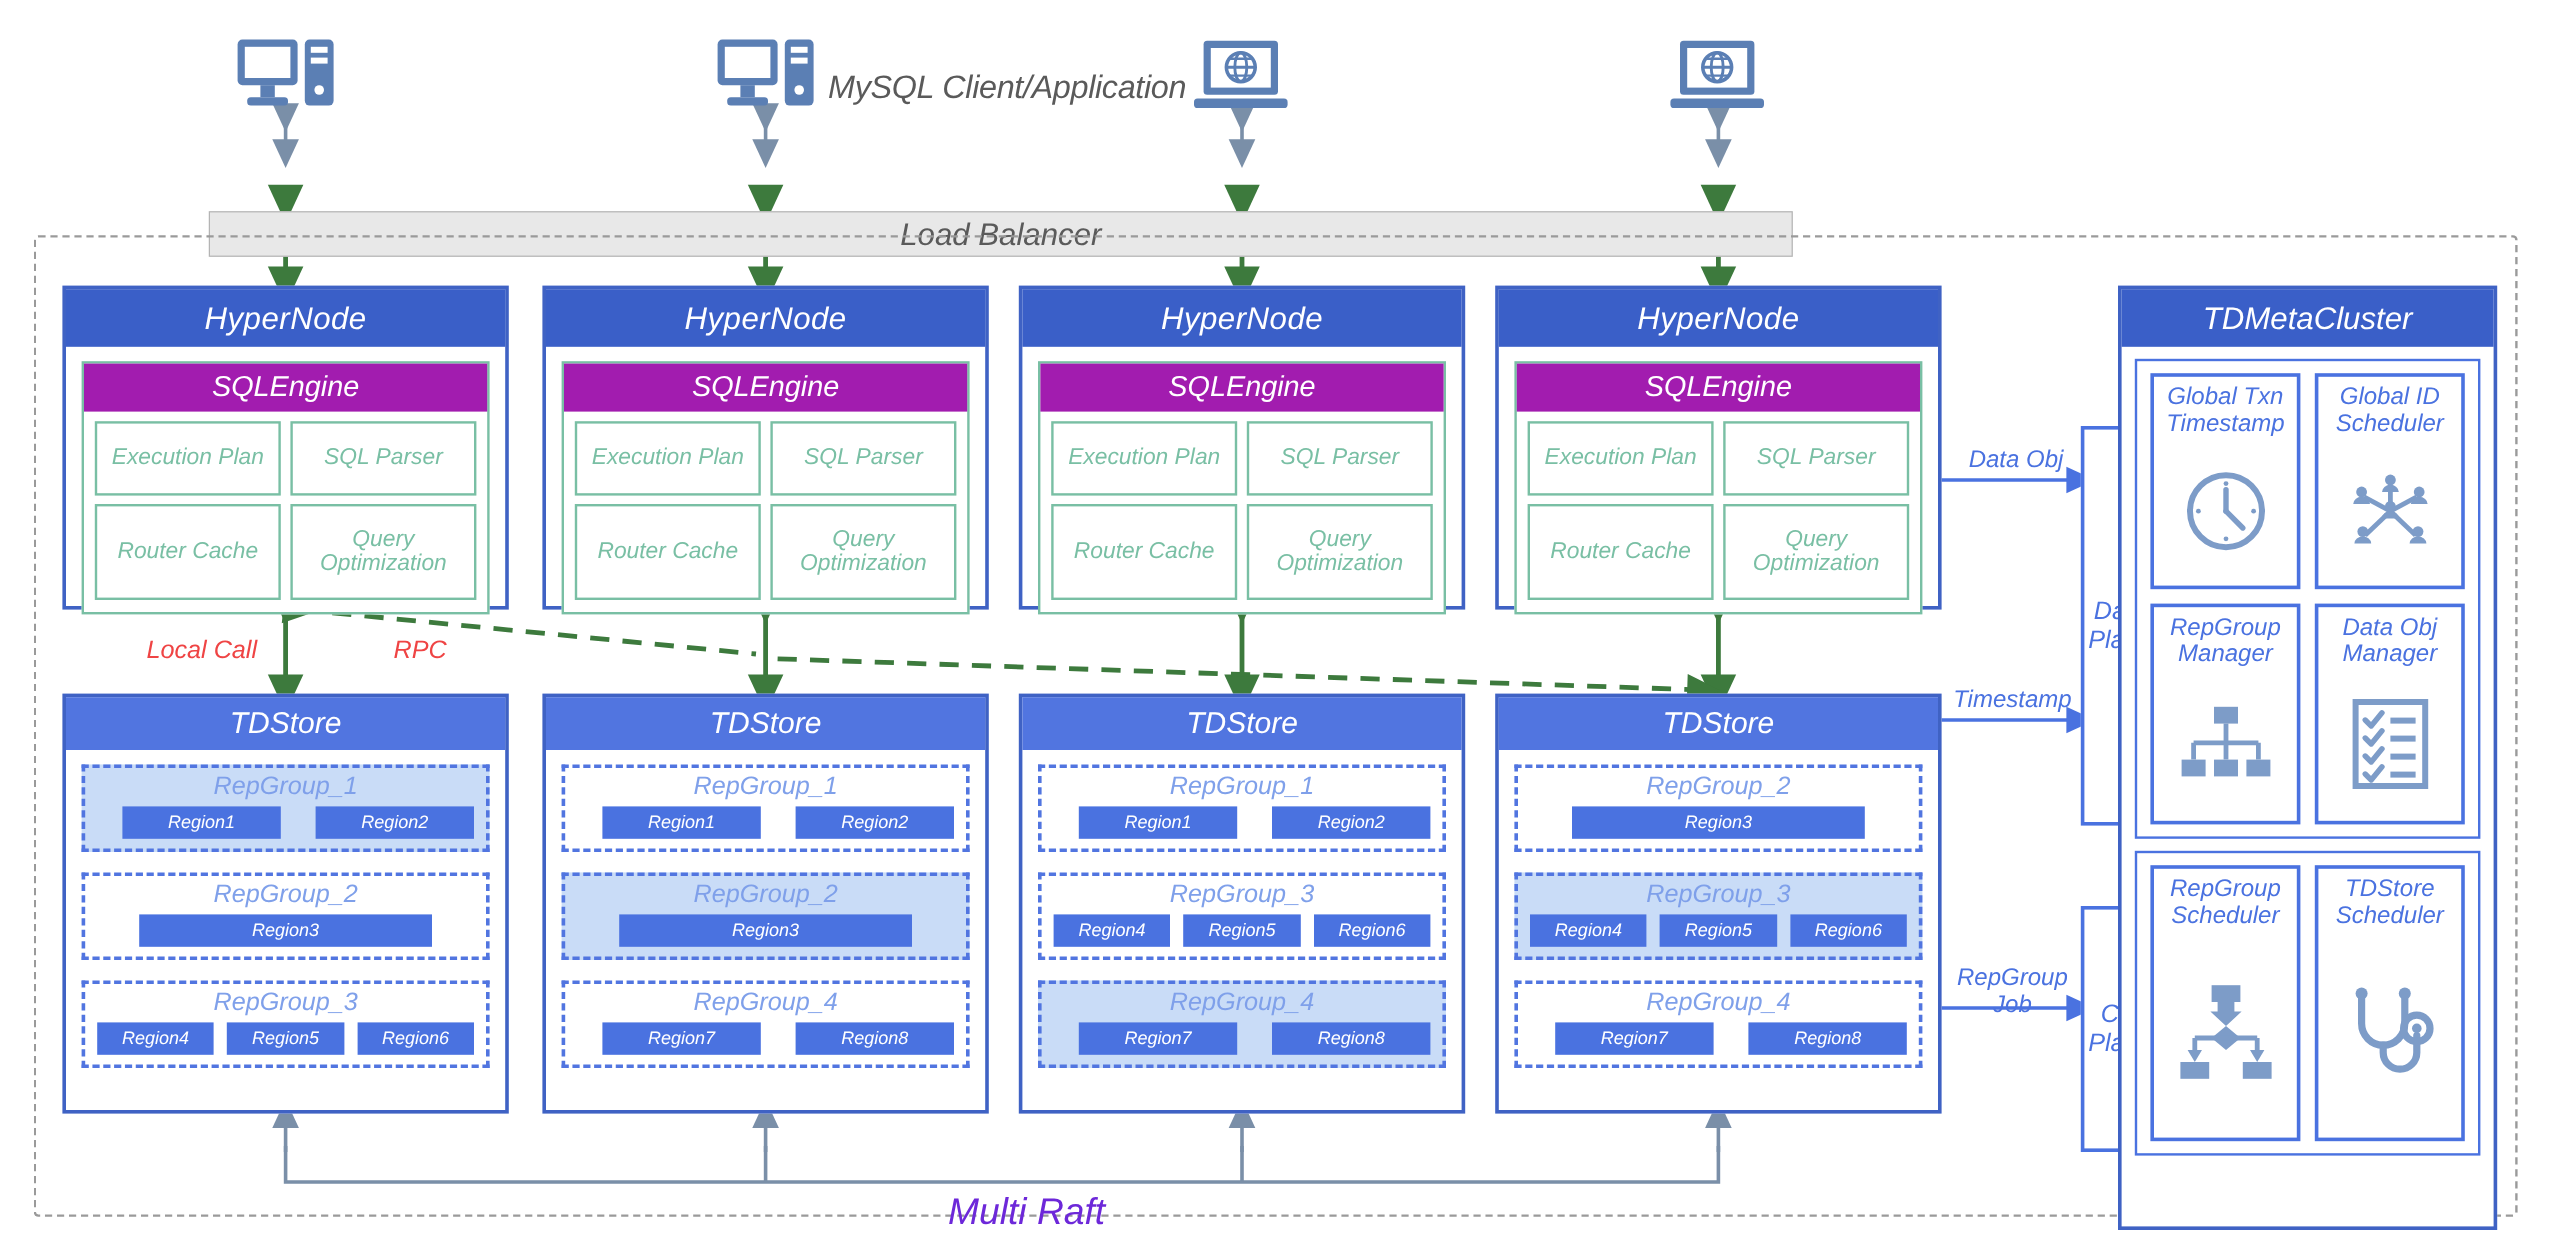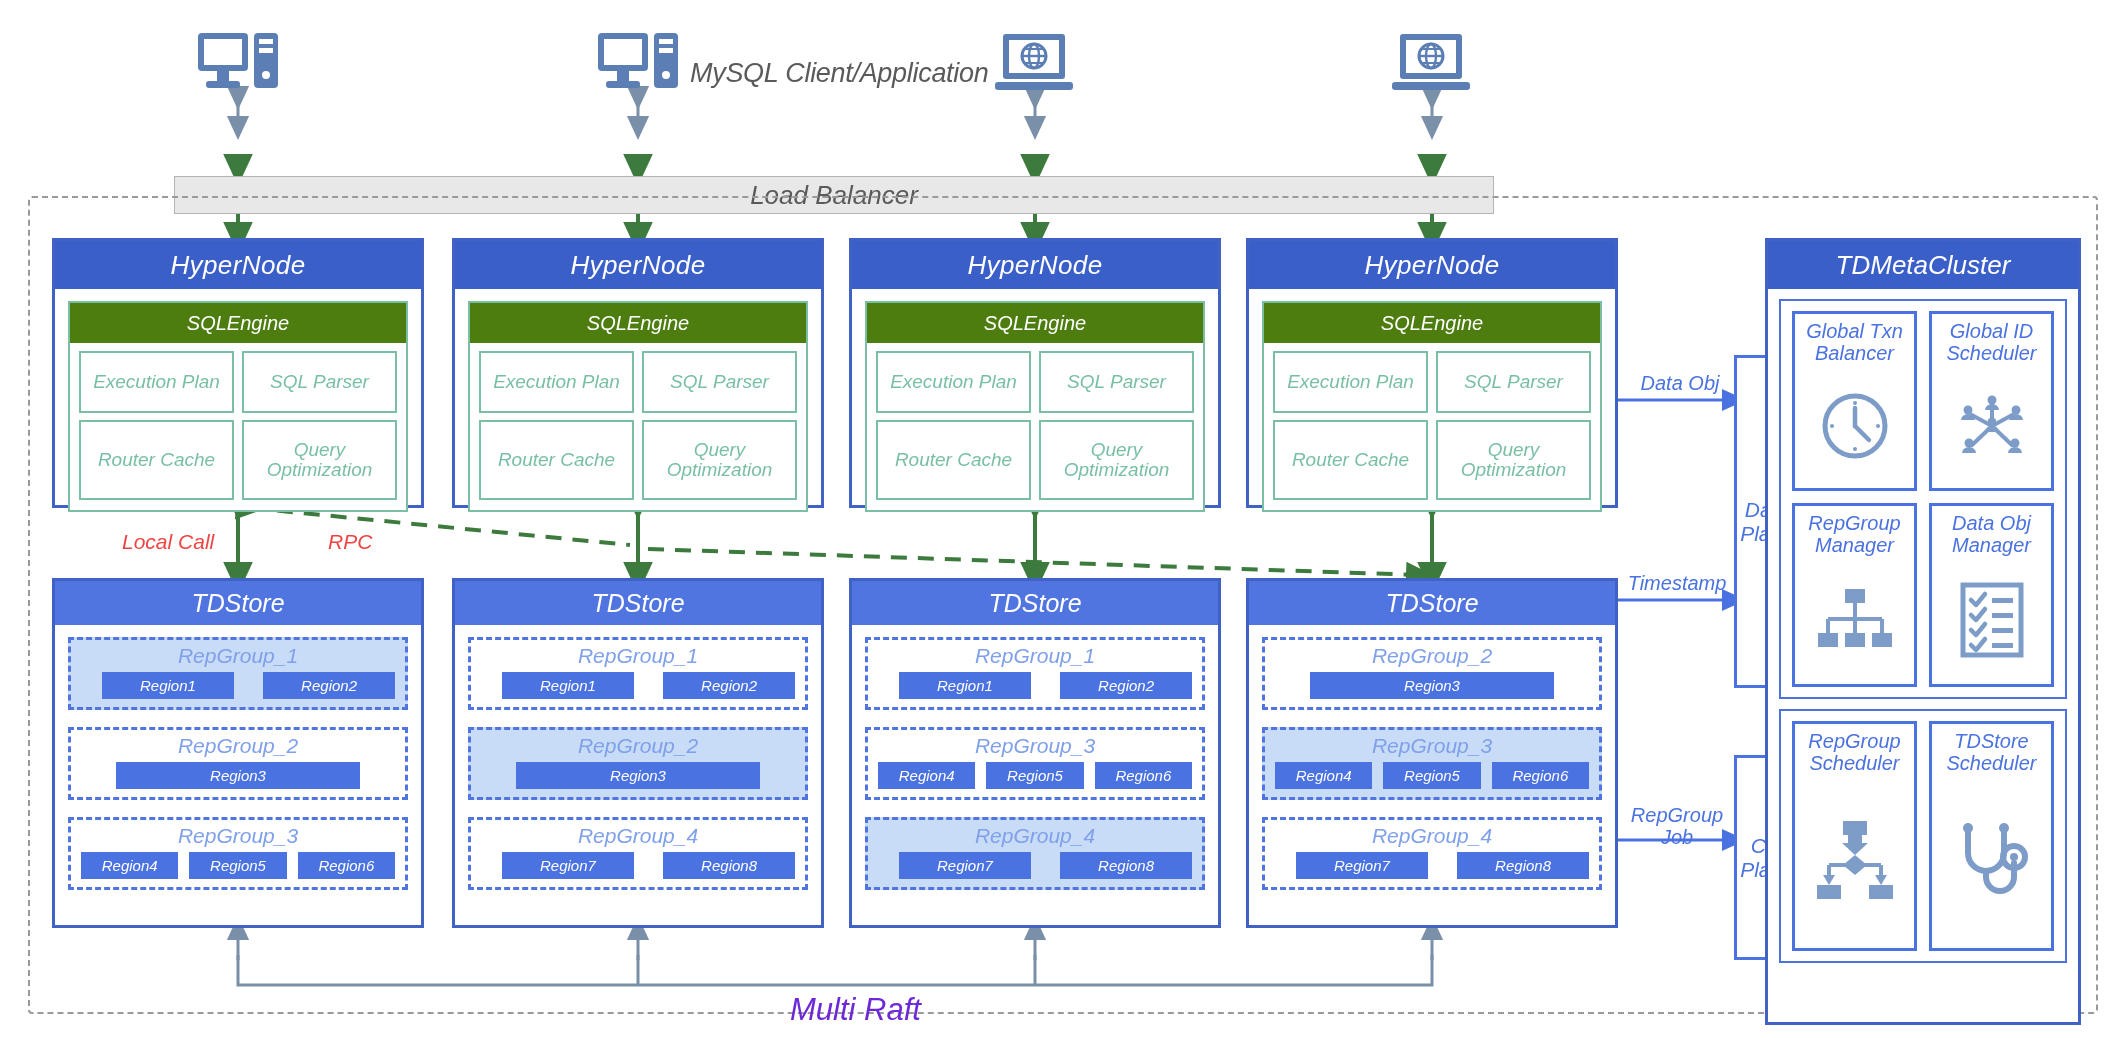--- a/index.html
+++ b/index.html
@@ -51,23 +51,23 @@
     background:#3a5fc8;
     color:#ffffff;
     display:flex; align-items:center; justify-content:center;
     font-style:italic; font-size:26px; letter-spacing:0.4px;
   }
   .hypernode-body { padding:12px 13px 16px 13px; }
 
   
   .sqlengine { border:2px solid #79bfa4; background:#ffffff; }
   .sqlengine-title {
-    height:40px; background:#4d7c0f; color:#ffffff;
+    height:40px; background:#a21caf; color:#ffffff;
     display:flex; align-items:center; justify-content:center;
-    font-style:italic; font-size:20px;
+    font-style:italic; font-size:24px;
   }
   .sqlengine-grid {
     padding:8px 9px 10px 9px;
     display:grid;
     grid-template-columns:1fr 1fr;
     grid-template-rows:auto auto;
     gap:7px 8px;
   }
   .sql-cell {
     border:2px solid #79bfa4;
@@ -512,21 +512,21 @@
   <div class="plane" style="left:1734px; top:755px; width:66px; height:205px;">Ctrl
 Plane</div>
 
   <div class="tdmeta" style="left:1765px; top:238px; width:316px; height:787px;">
     <div class="tdmeta-title">TDMetaCluster</div>
 
     <div class="tdmeta-section" style="height:400px;">
 
       <div class="meta-cell">
         <div class="meta-cell-label">Global Txn
-Balancer</div>
+Timestamp</div>
         <div class="meta-icon">
           <svg width="72" height="72" viewBox="0 0 72 72">
             <circle cx="36" cy="36" r="30" fill="none" stroke="#7d9cc8" stroke-width="5"></circle>
             <line x1="36" y1="36" x2="36" y2="18" stroke="#7d9cc8" stroke-width="4.5" stroke-linecap="round"></line>
             <line x1="36" y1="36" x2="50" y2="50" stroke="#7d9cc8" stroke-width="4.5" stroke-linecap="round"></line>
             <circle cx="36" cy="13" r="2" fill="#7d9cc8"></circle>
             <circle cx="59" cy="36" r="2" fill="#7d9cc8"></circle>
             <circle cx="36" cy="59" r="2" fill="#7d9cc8"></circle>
             <circle cx="13" cy="36" r="2" fill="#7d9cc8"></circle>
           </svg>

